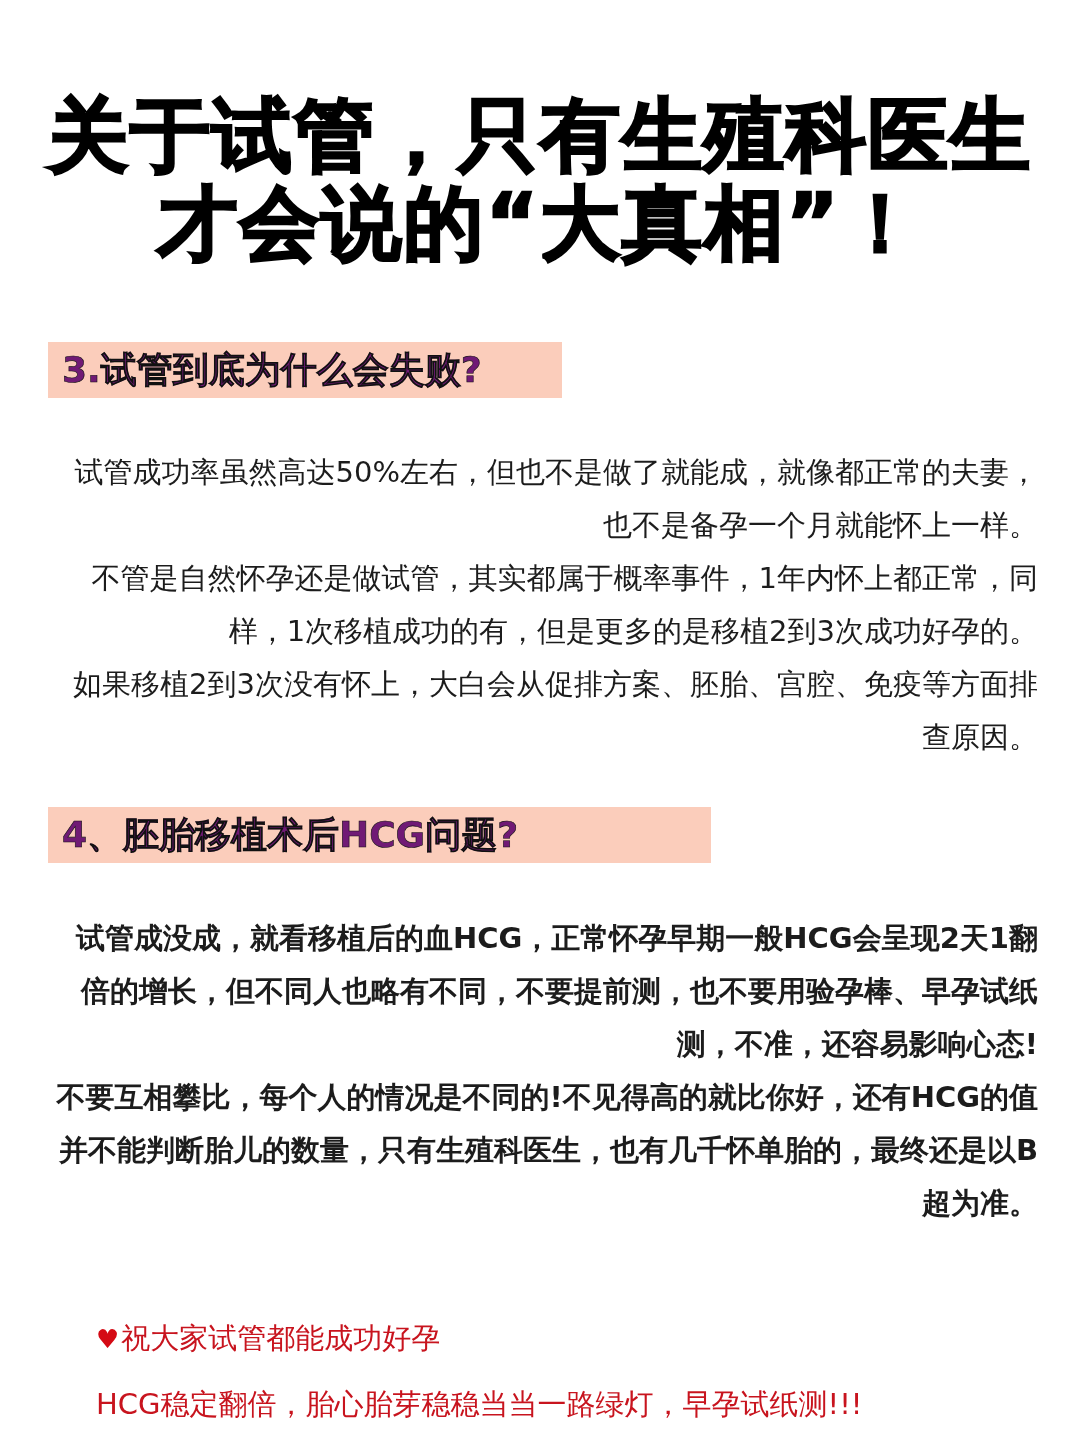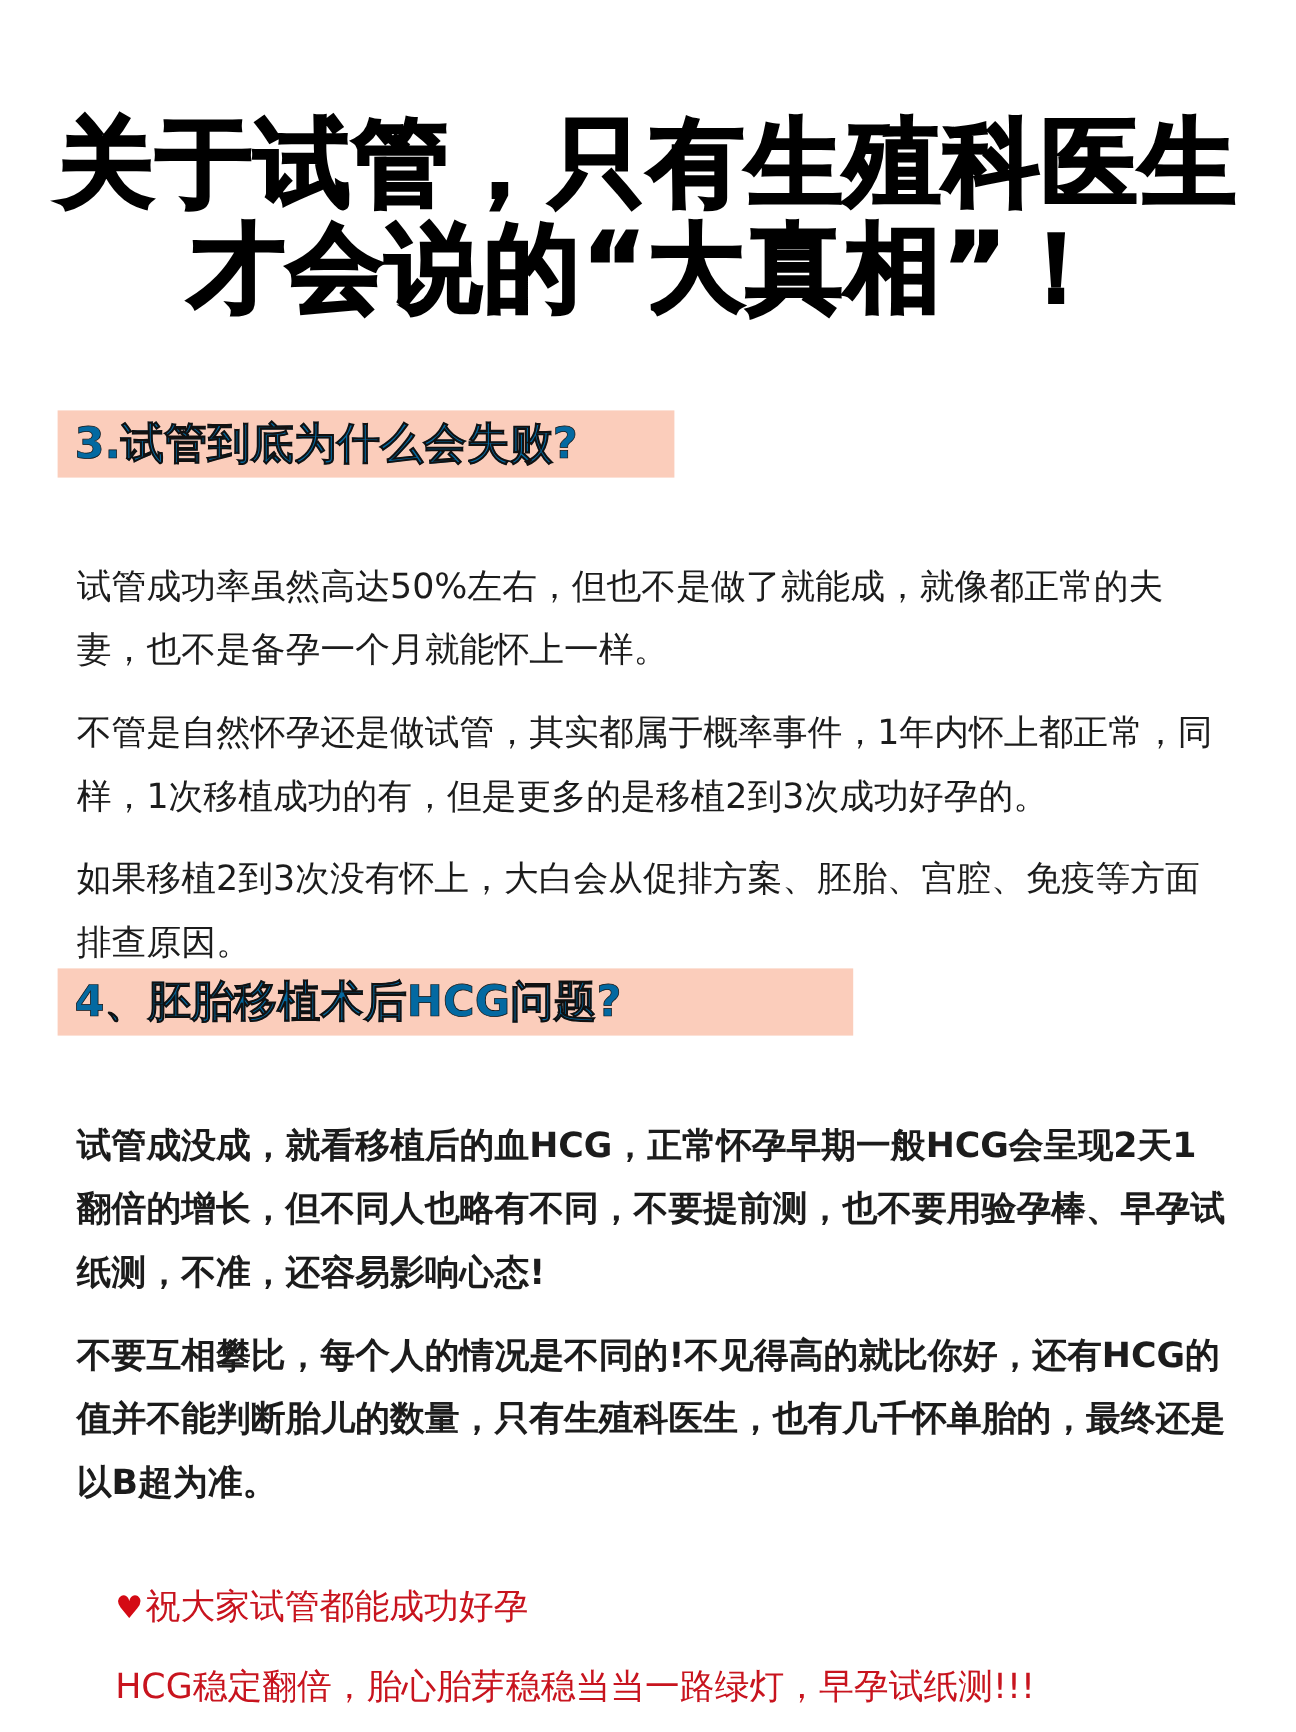--- a/index.html
+++ b/index.html
@@ -35,34 +35,35 @@
       position: absolute;
       left: 48px;
       height: 56px;
       background: #fbcdbb;
       display: flex;
       align-items: center;
       padding-left: 14px;
       box-sizing: border-box;
       font-weight: 700;
       font-size: 36px;
-      color: #0369a1;
+      color: #701a75;
       -webkit-text-stroke: 0.6px #111;
       white-space: nowrap;
     }
     .para {
       position: absolute;
       left: 48px;
       width: 990px;
       font-size: 29px;
       line-height: 53px;
       color: #1c1c1c;
     }
     .para p {
-      margin: 16px;
+      margin: 0;
+      text-align: right;
     }
     .closing {
       position: absolute;
       left: 84px;
       top: 1300px;
       font-size: 29px;
       line-height: 53px;
       color: #c8141e;
     }
     .closing p { margin: 12px; }

